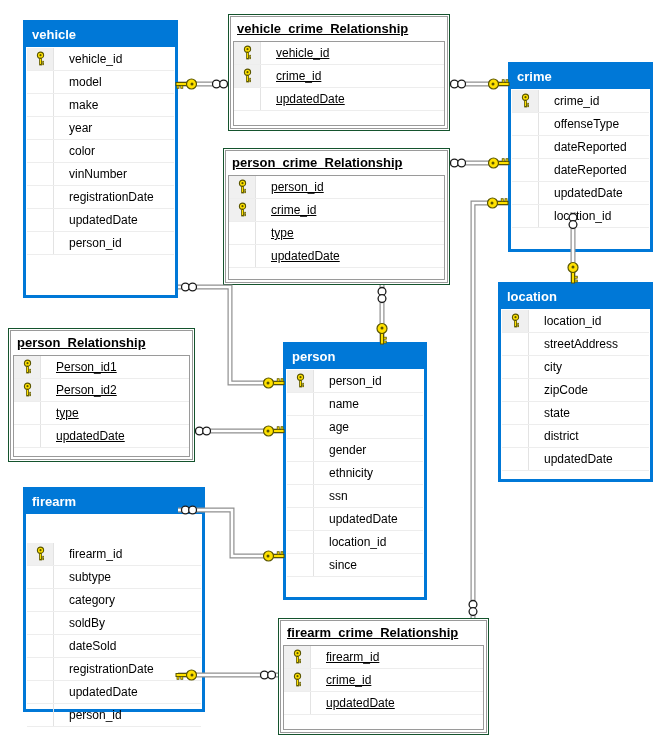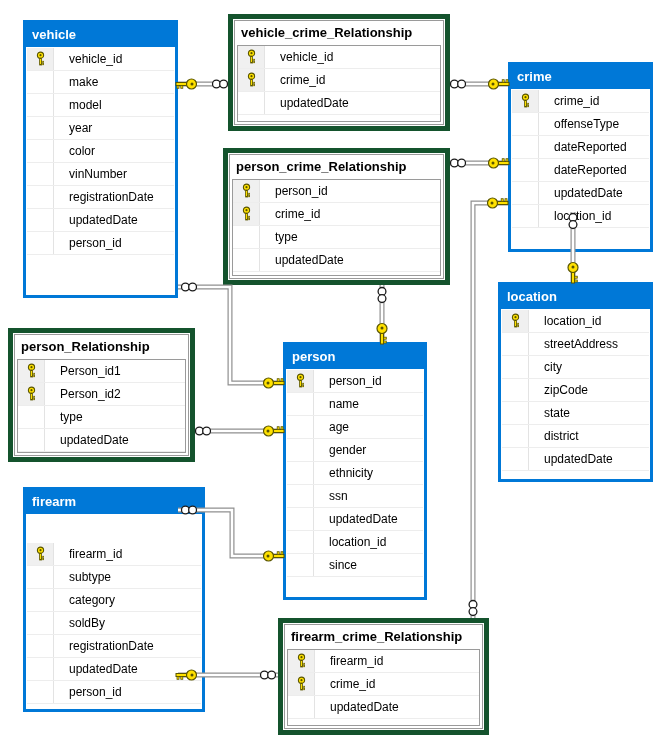--- a/index.html
+++ b/index.html
@@ -6,23 +6,24 @@
   #canvas{
     position:relative;width:666px;height:744px;background:#ffffff;overflow:hidden;
     font-family:"Liberation Sans", sans-serif;
   }
   .table{
     position:absolute;box-sizing:border-box;background:#ffffff;
     display:flex;flex-direction:column;z-index:1;
   }
   .table.blue{border:3px solid #0078d7;}
   .table.plain{
-    border:5px solid #14532d;
+    border:1px solid #14532d;
     box-shadow: inset 0 0 0 1px #ffffff, inset 0 0 0 2px #9a9a9a;
     padding:2px;
+    text-decoration:underline;
   }
   .title{
     height:24px;line-height:24px;flex:0 0 24px;
     font-size:13px;font-weight:bold;padding:0 6px;
     white-space:nowrap;overflow:hidden;
   }
   .blue .title{background:#0078d7;color:#ffffff;}
   .plain .title{background:#ffffff;color:#000000;}
   .grid{flex:1;display:flex;flex-direction:column;min-height:0;}
   .plain .grid{border:1px solid #9a9a9a;margin:0 2px 2px;}
@@ -210,25 +211,25 @@
               <circle cx="5.5" cy="4.2" r="1.1" fill="#5a5500"></circle>
               <rect x="4.6" y="7.2" width="1.8" height="6.8" fill="#ffe100" stroke="#5a5500" stroke-width="0.8"></rect>
               <rect x="6.4" y="10.2" width="2.3" height="1.2" fill="#ffe100" stroke="#5a5500" stroke-width="0.6"></rect>
               <rect x="6.4" y="12.6" width="2.3" height="1.2" fill="#ffe100" stroke="#5a5500" stroke-width="0.6"></rect>
             </svg>
           </div>
           <div class="col-name">vehicle_id</div>
         </div>
         <div class="row">
           <div class="icon-cell"></div>
+          <div class="col-name">model</div>
+        </div>
+        <div class="row">
+          <div class="icon-cell"></div>
           <div class="col-name">make</div>
-        </div>
-        <div class="row">
-          <div class="icon-cell"></div>
-          <div class="col-name">model</div>
         </div>
         <div class="row">
           <div class="icon-cell"></div>
           <div class="col-name">year</div>
         </div>
         <div class="row">
           <div class="icon-cell"></div>
           <div class="col-name">color</div>
         </div>
         <div class="row">
@@ -502,20 +503,24 @@
           <div class="icon-cell"></div>
           <div class="col-name">subtype</div>
         </div>
         <div class="row">
           <div class="icon-cell"></div>
           <div class="col-name">category</div>
         </div>
         <div class="row">
           <div class="icon-cell"></div>
           <div class="col-name">soldBy</div>
+        </div>
+        <div class="row">
+          <div class="icon-cell"></div>
+          <div class="col-name">dateSold</div>
         </div>
         <div class="row">
           <div class="icon-cell"></div>
           <div class="col-name">registrationDate</div>
         </div>
         <div class="row">
           <div class="icon-cell"></div>
           <div class="col-name">updatedDate</div>
         </div>
         <div class="row">

